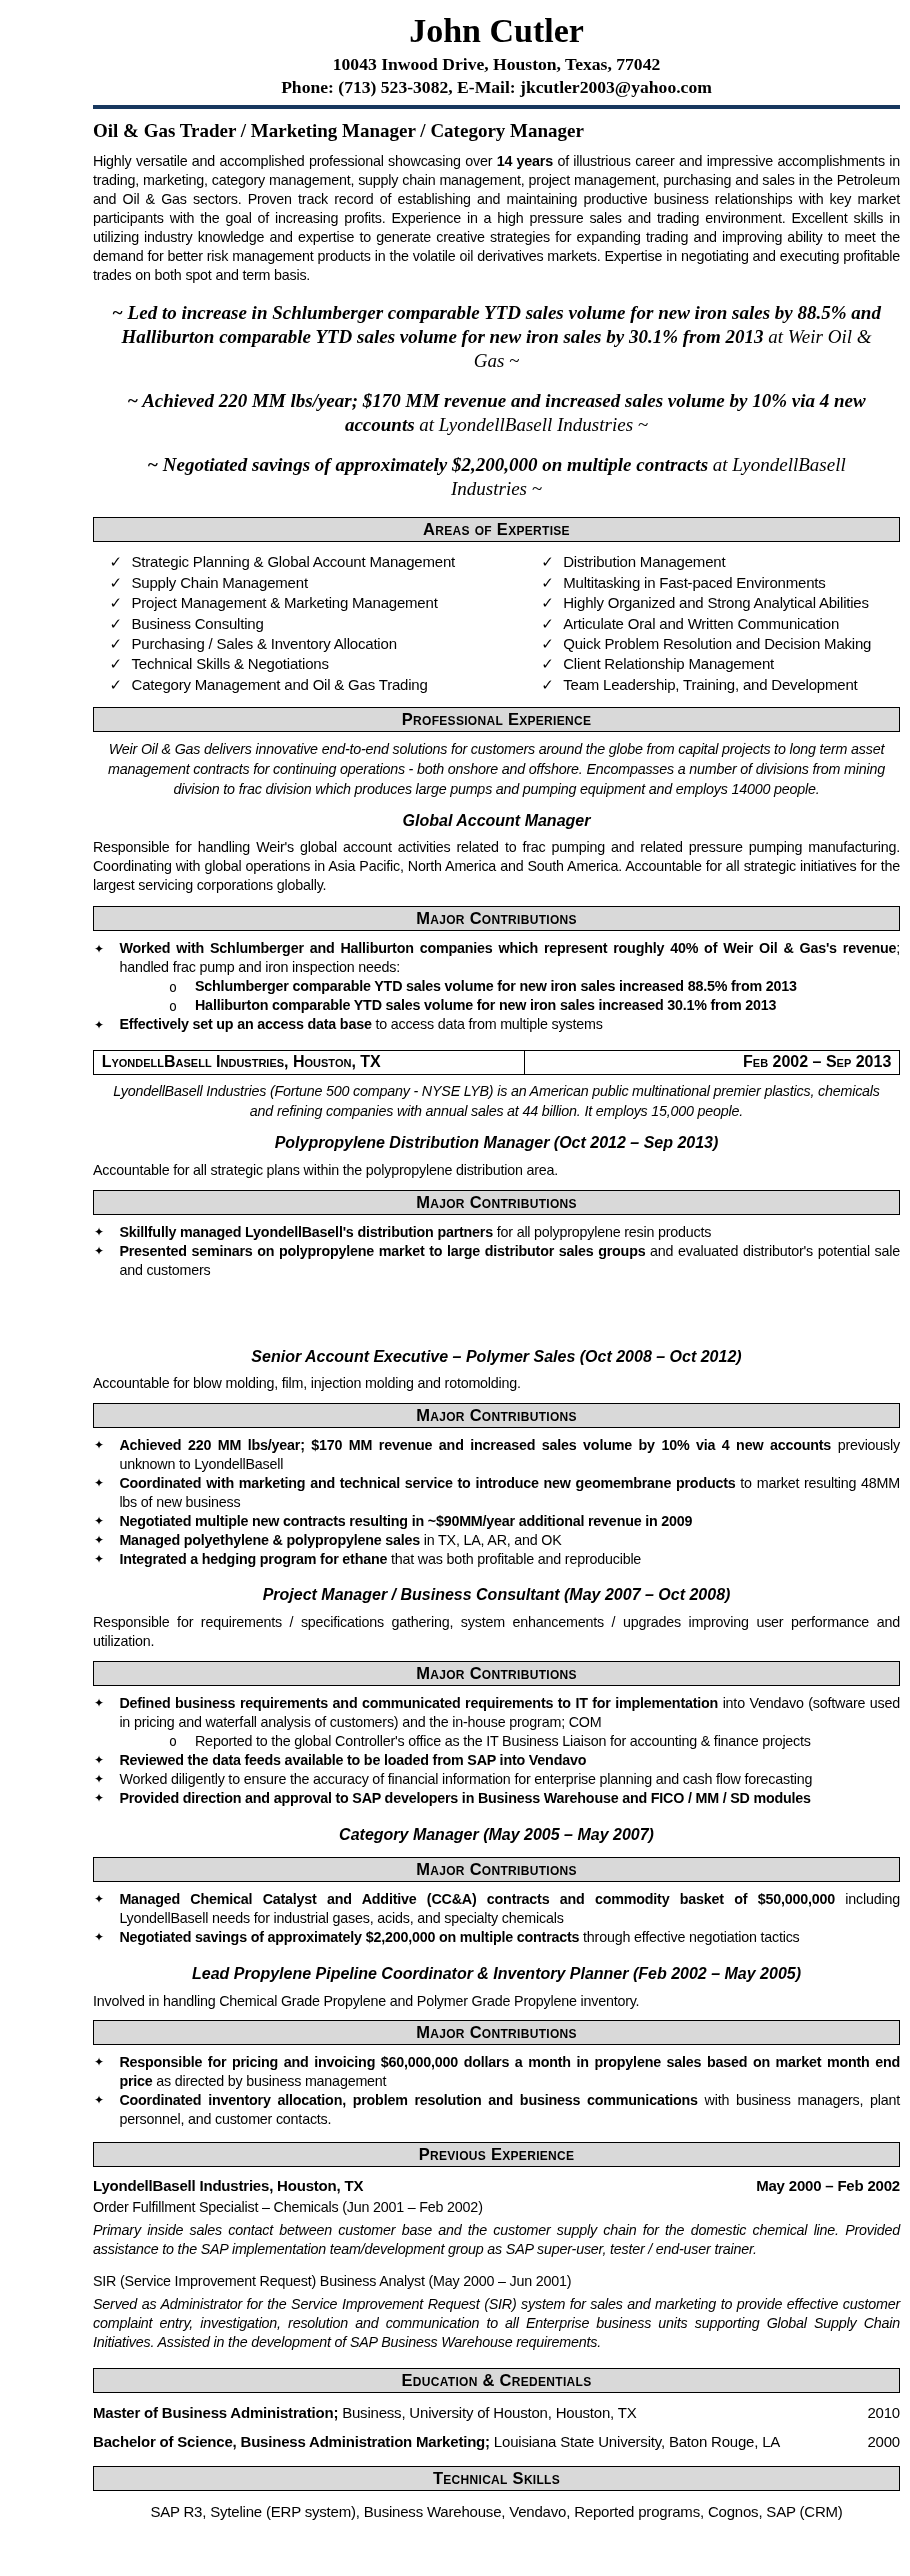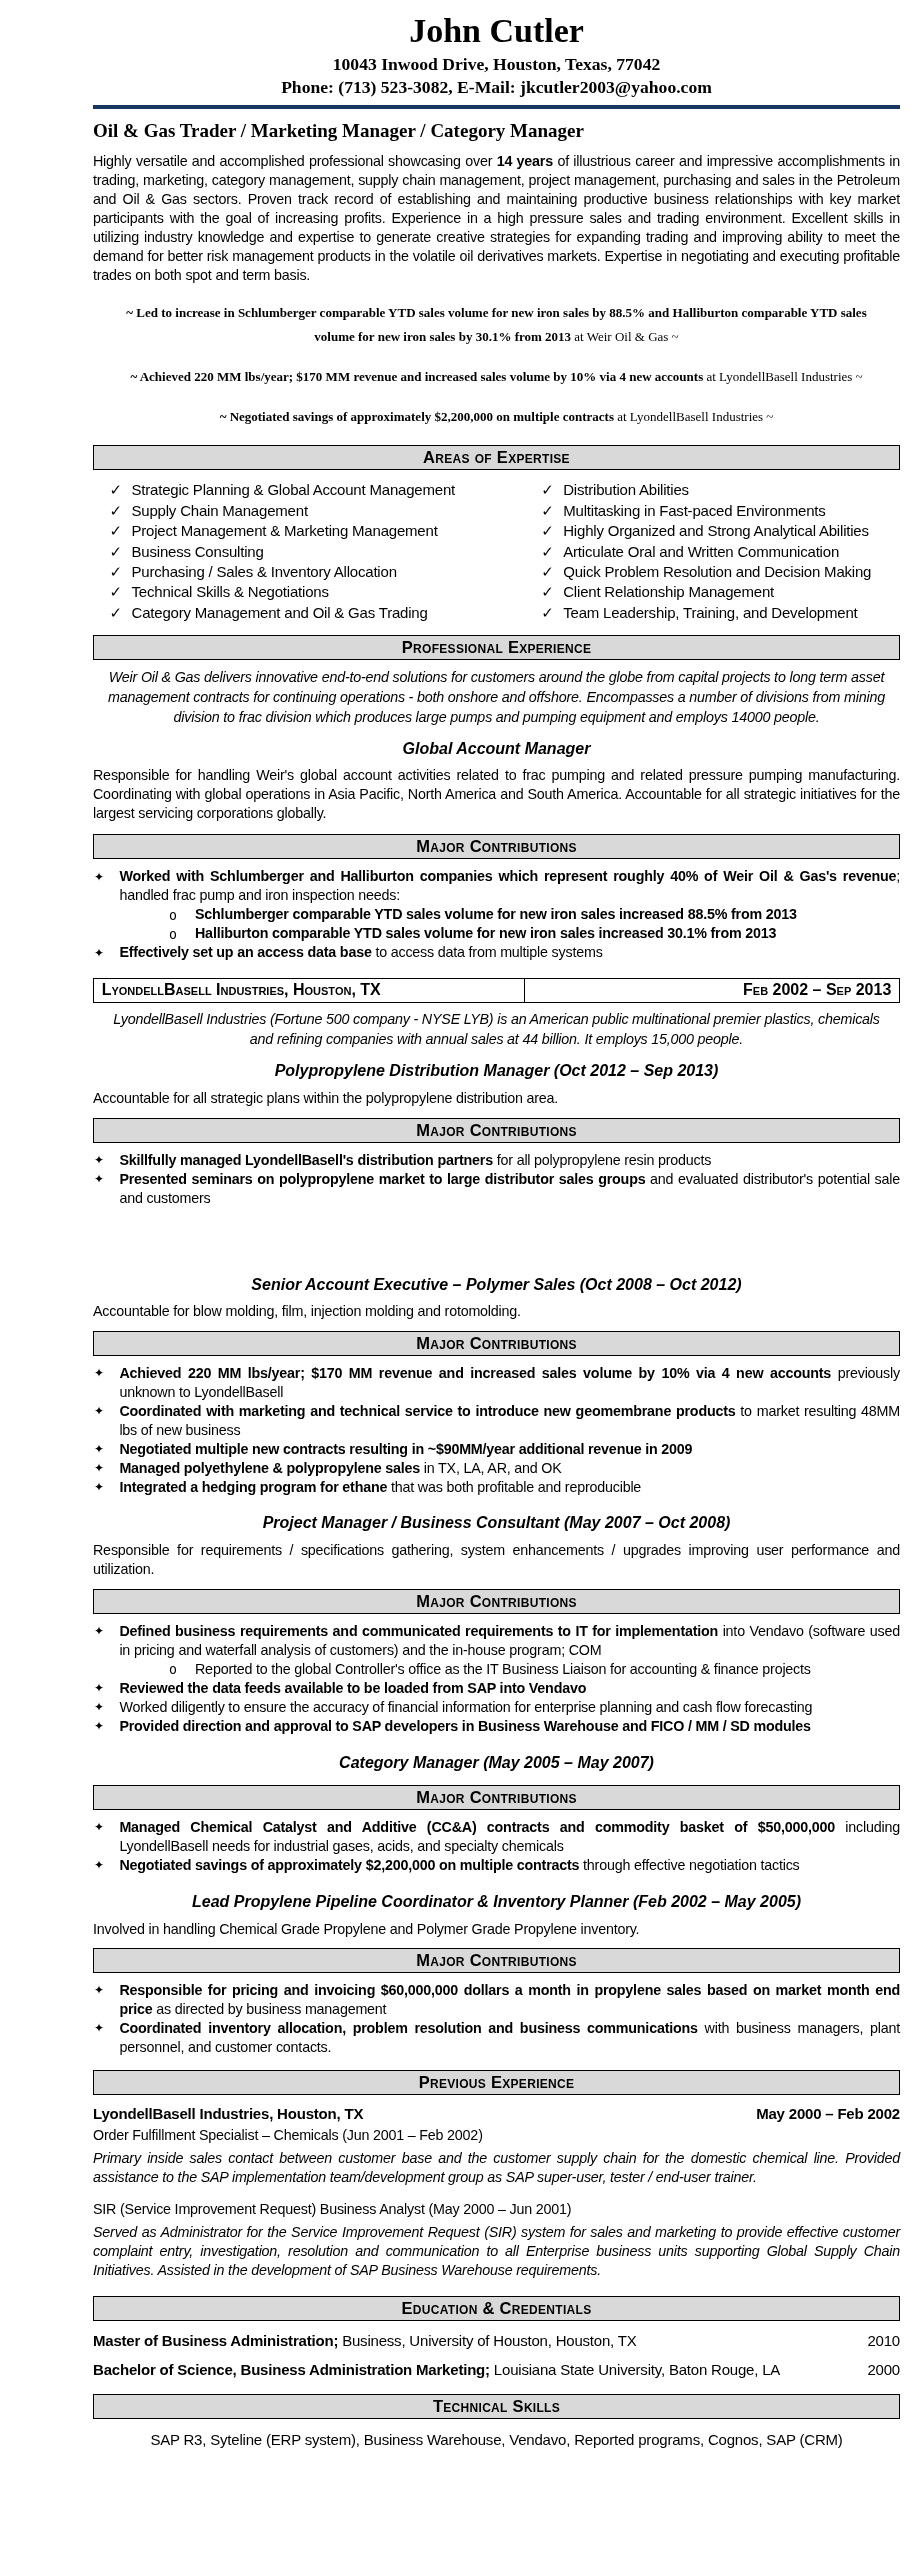--- a/index.html
+++ b/index.html
@@ -44,21 +44,22 @@
 
   
   .body-text { font-size: 14.3px; line-height: 19px; letter-spacing: -0.2px; }
   .summary { margin-top: 10px; text-align: justify; }
   .summary b { letter-spacing: -0.2px; }
 
   .highlights { margin-top: 13.2px; }
   .hl {
     margin: 16px;
     font-family: "Liberation Serif", serif;
-    font-size: 13px;
+    font-style: italic;
+    font-size: 19px;
     line-height: 24px;
     text-align: center;
   }
   .hl .hb { font-weight: bold; }
 
   
   .section-bar {
     height: 25px;
     background: #D9D9D9;
     border: 1.1px solid #000000;
@@ -239,21 +240,21 @@
             <span>Technical Skills &amp; Negotiations</span>
           </div>
         <div class="exp-item">
             <span class="check">✓</span>
             <span>Category Management and Oil &amp; Gas Trading</span>
           </div>
       </div>
       <div class="exp-col right">
         <div class="exp-item">
             <span class="check">✓</span>
-            <span>Distribution Abilities</span>
+            <span>Distribution Management</span>
           </div>
         <div class="exp-item">
             <span class="check">✓</span>
             <span>Multitasking in Fast-paced Environments</span>
           </div>
         <div class="exp-item">
             <span class="check">✓</span>
             <span>Highly Organized and Strong Analytical Abilities</span>
           </div>
         <div class="exp-item">

